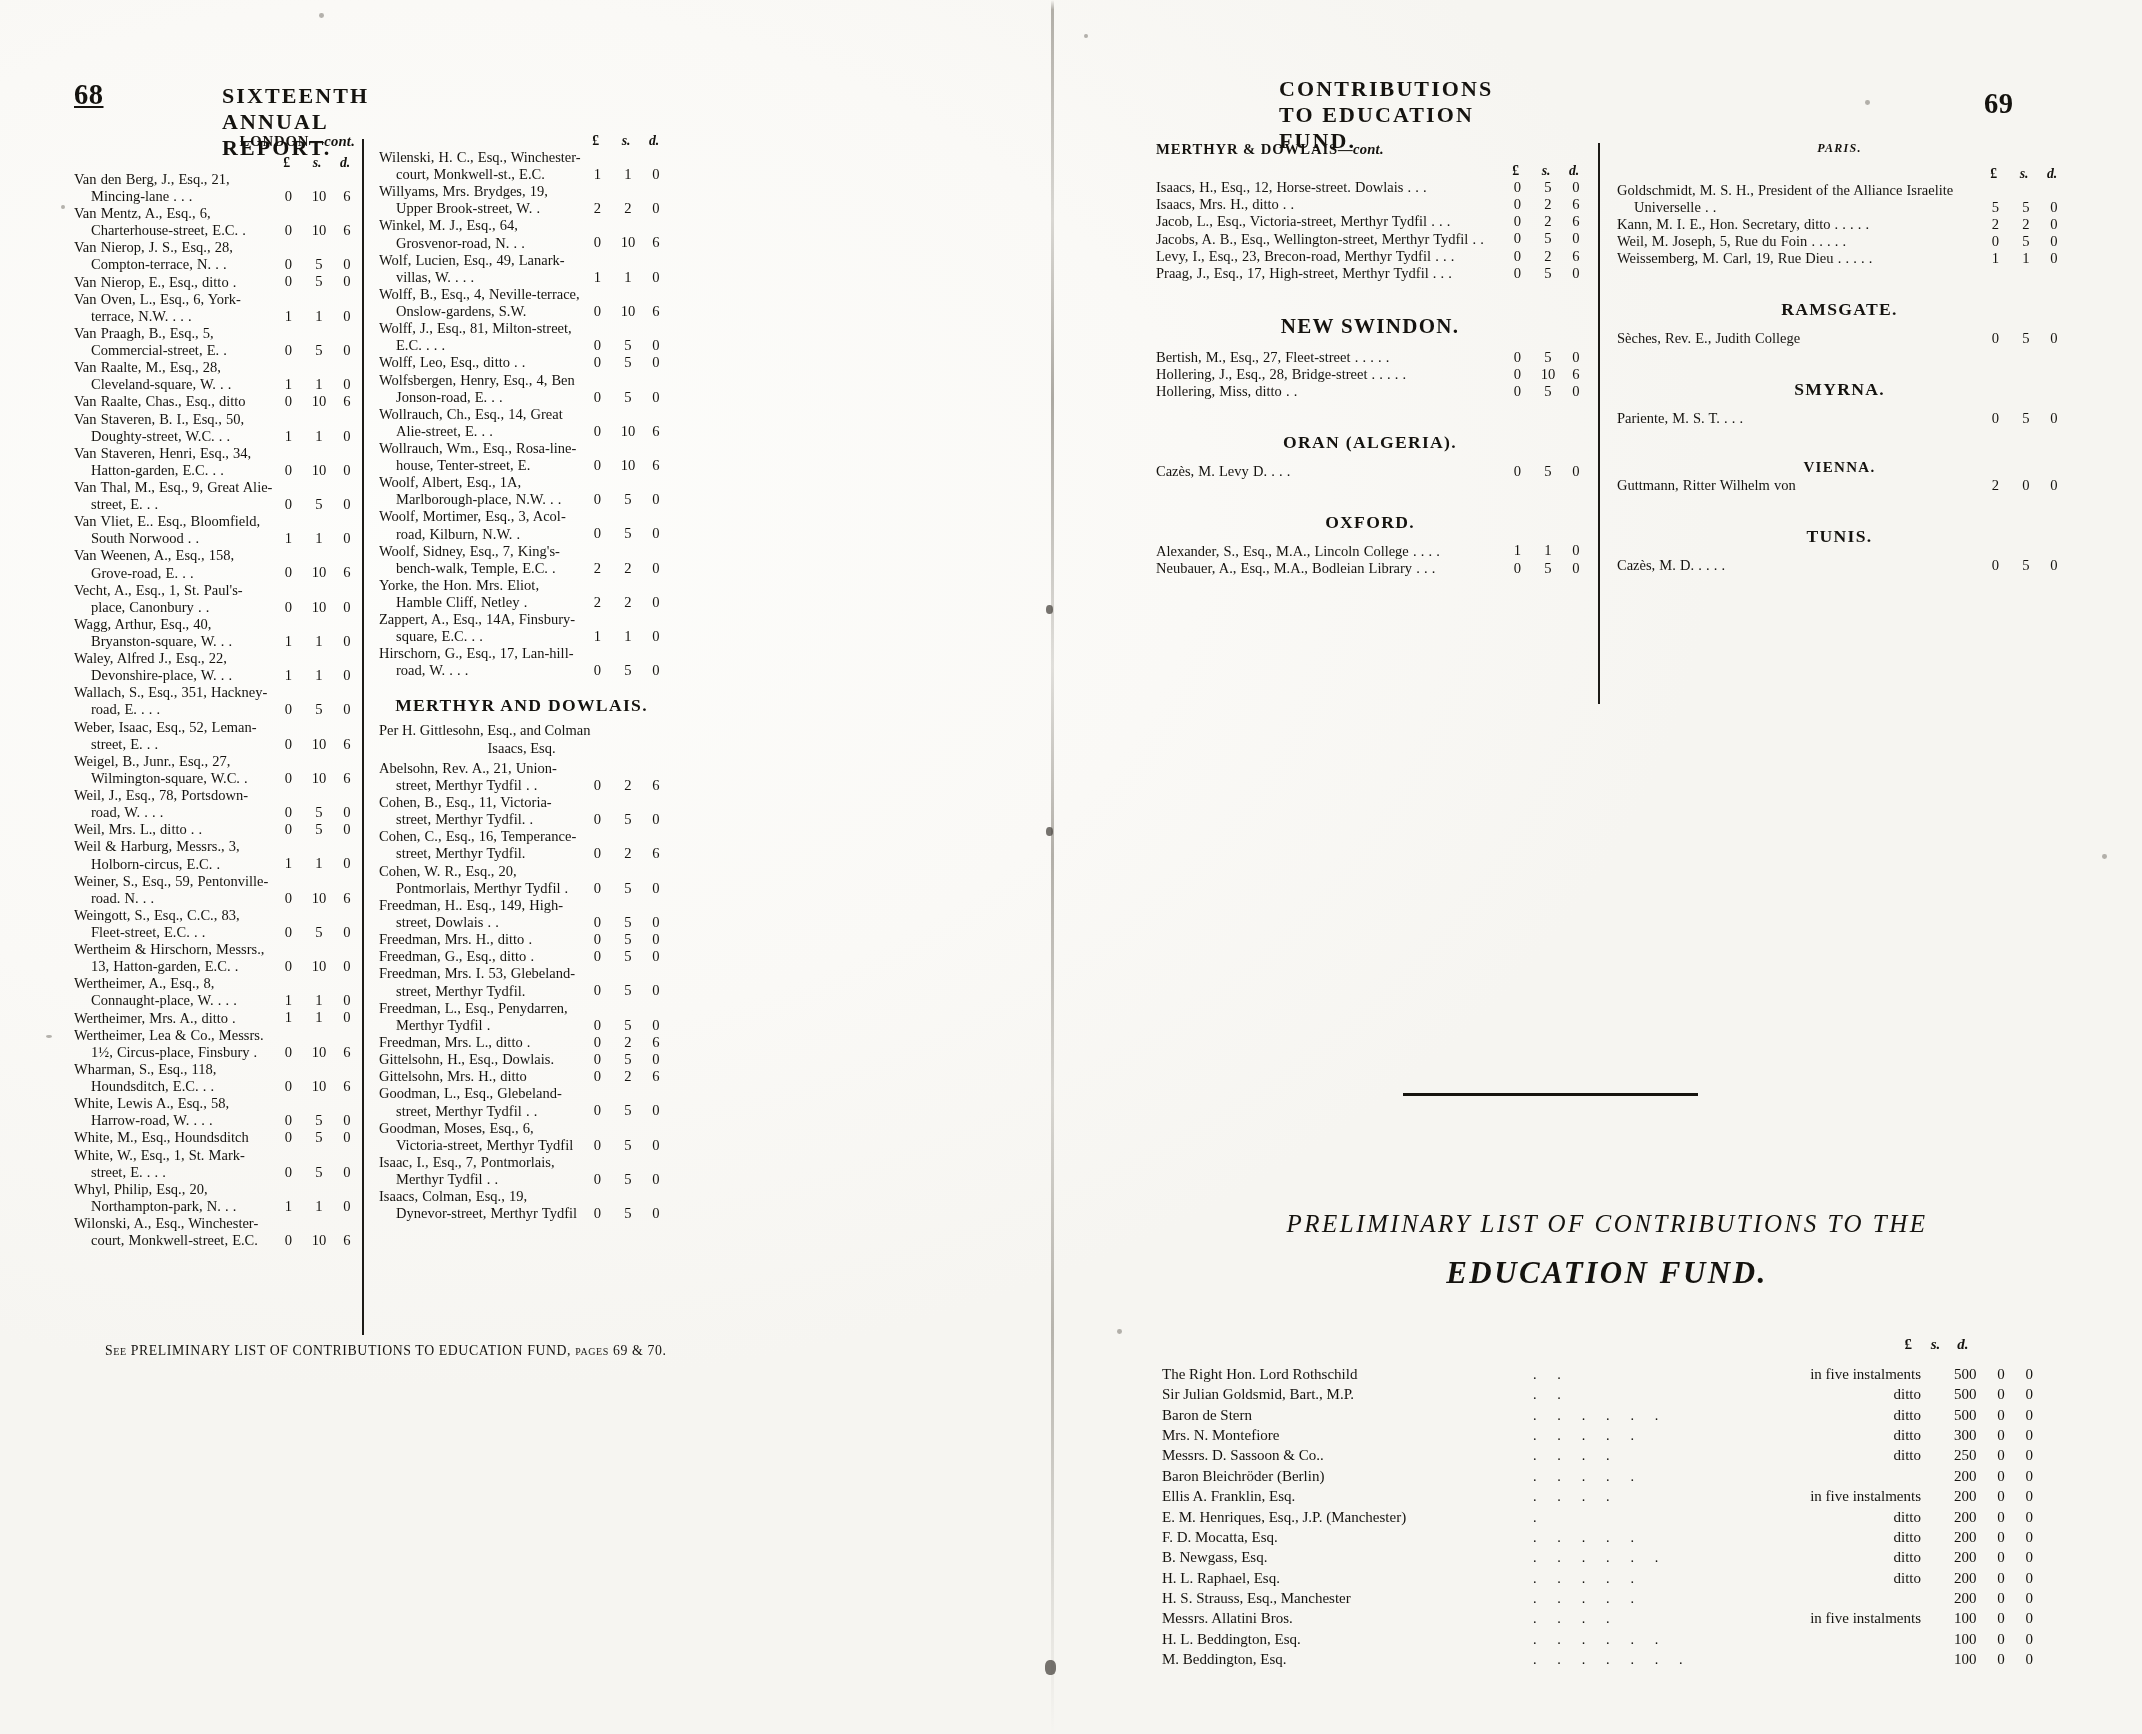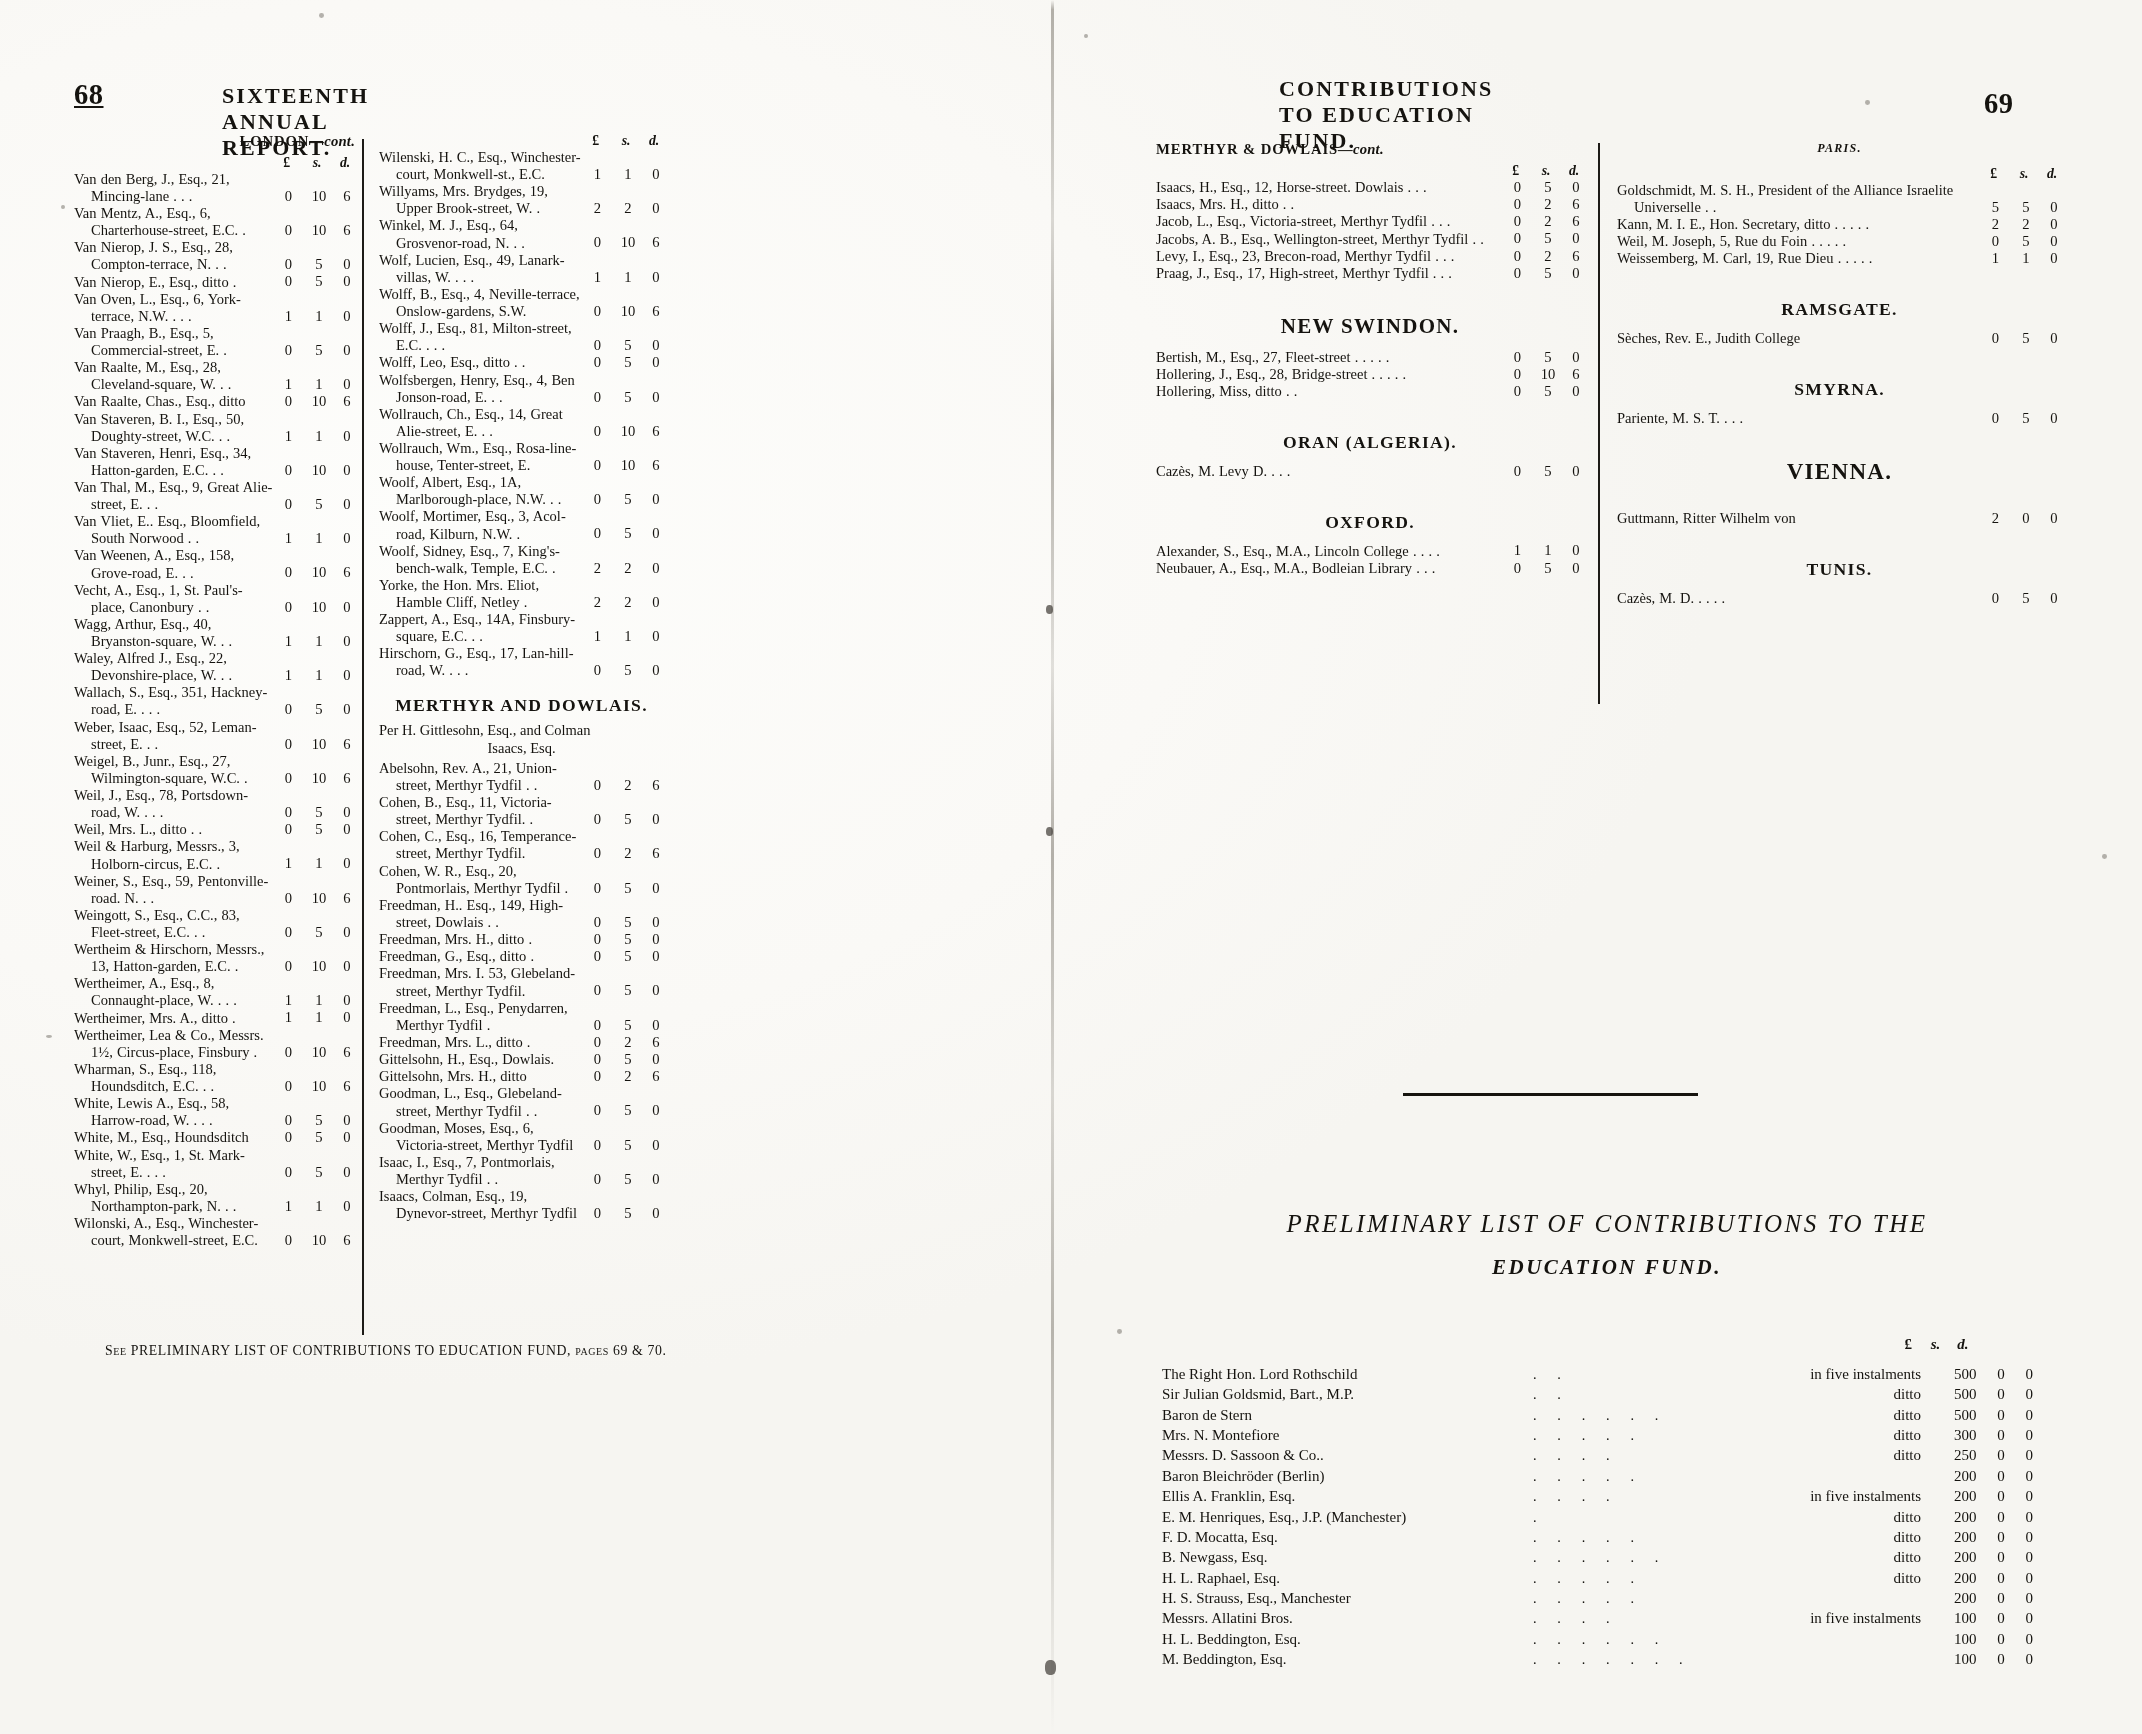--- a/index.html
+++ b/index.html
@@ -945,21 +945,21 @@
           <div class="entry">
             <div class="txt">Pariente, M. S. T.    .    .    .</div>
             <div class="amt">
               <span class="c1">0</span>
               <span class="c2">5</span>
               <span class="c3">0</span>
             </div>
           </div>
         </div>
         <div style="margin-top: 32px;">
-          <div class="sect-head centered" style="font-size: 23px; letter-spacing: 1.3px; margin-bottom: 25px;">VIENNA.</div>
+          <div class="sect-head centered" style="font-size: 15px; letter-spacing: 1.3px; margin-bottom: 1px;">VIENNA.</div>
           <div class="entry">
             <div class="txt">Guttmann, Ritter Wilhelm von</div>
             <div class="amt">
               <span class="c1">2</span>
               <span class="c2">0</span>
               <span class="c3">0</span>
             </div>
           </div>
         </div>
         <div style="margin-top: 32px;">
@@ -973,21 +973,21 @@
             </div>
           </div>
         </div>
       </div>
   </div>
 
   <div class="hrule" style="left:1403px; top:1093px; width:295px;"></div>
 
   <div style="position:absolute; left:1122px; top:1210px; width:970px;">
     <div style="text-align:center; font-style:italic; font-weight:400; font-size:25px; letter-spacing:2.5px;">PRELIMINARY LIST OF CONTRIBUTIONS TO THE</div>
-    <div style="text-align:center; font-style:italic; font-weight:700; font-size:21px; letter-spacing:2.5px; margin-top:17px;">EDUCATION FUND.</div>
+    <div style="text-align:center; font-style:italic; font-weight:700; font-size:31px; letter-spacing:2.5px; margin-top:17px;">EDUCATION FUND.</div>
   </div>
 
   <div class="prelim-lsd" style="left:1868px; top:1336px;">
     <span class="c1">£</span>
     <span class="c2">s.</span>
     <span class="c3">d.</span>
   </div>
 
   <div class="prelim-list" style="left:1162px; top:1364px; width:871px;" id="prelim-rows">
       <div class="prelim-row">

